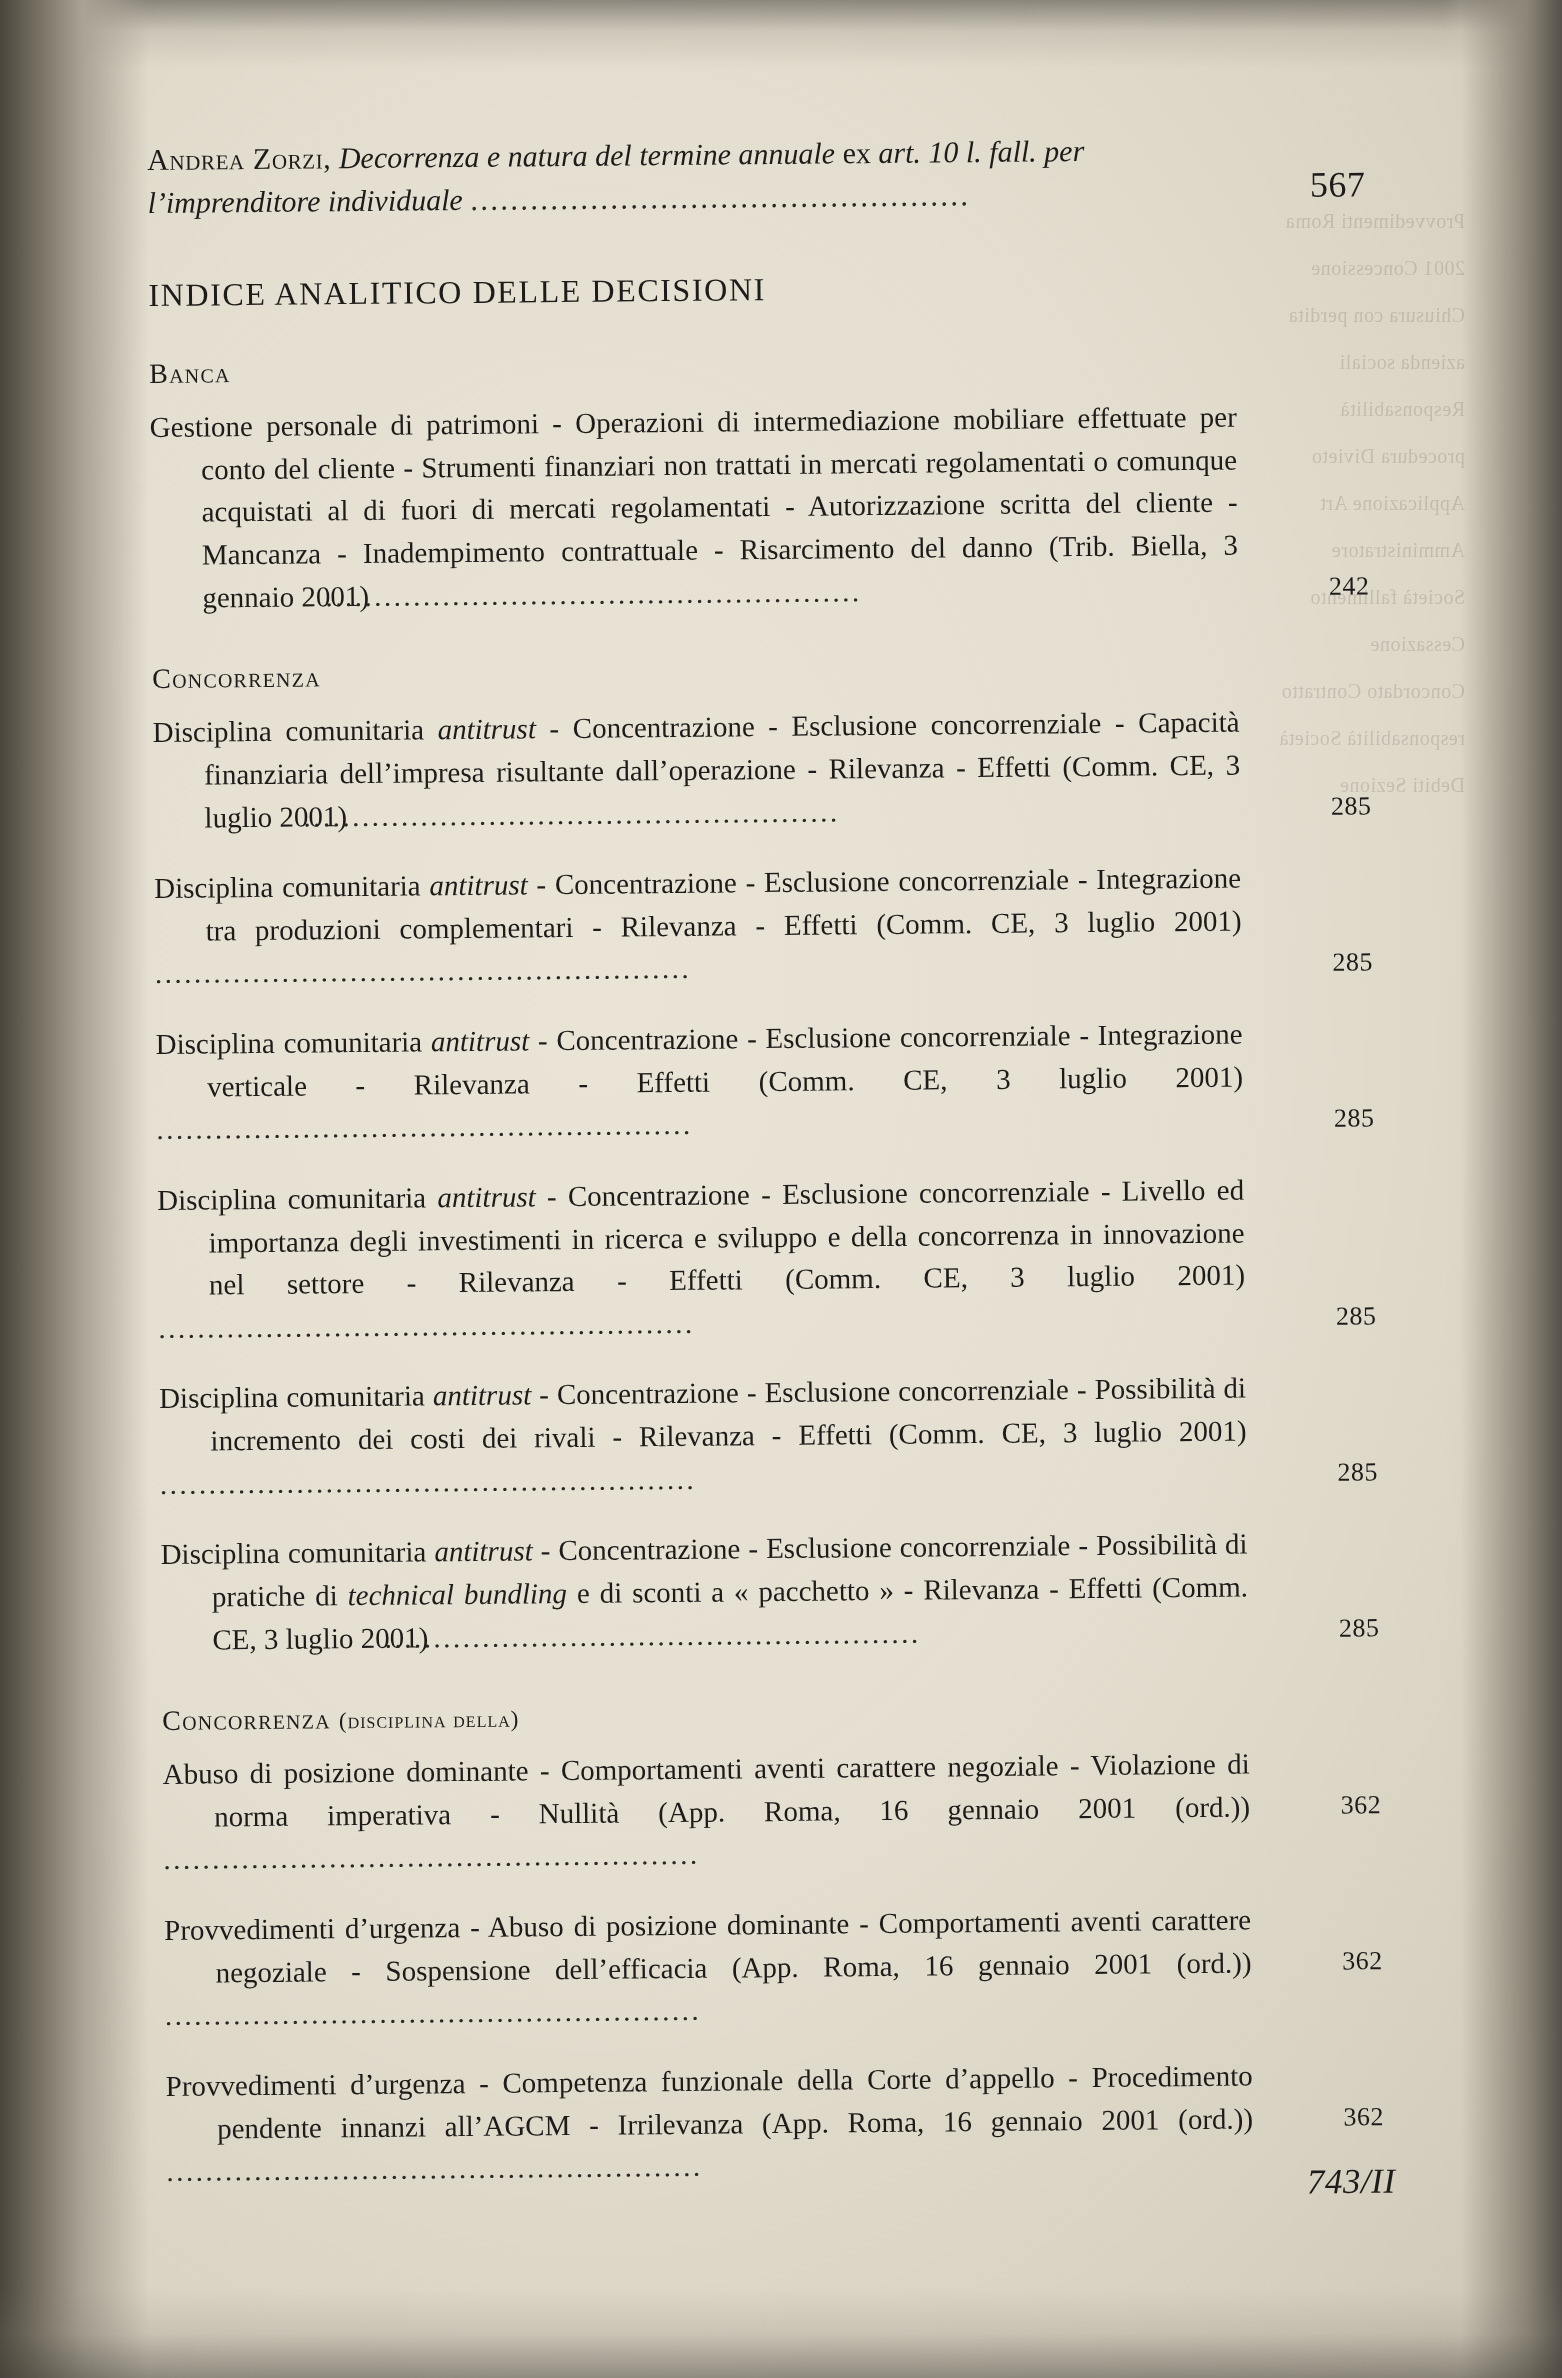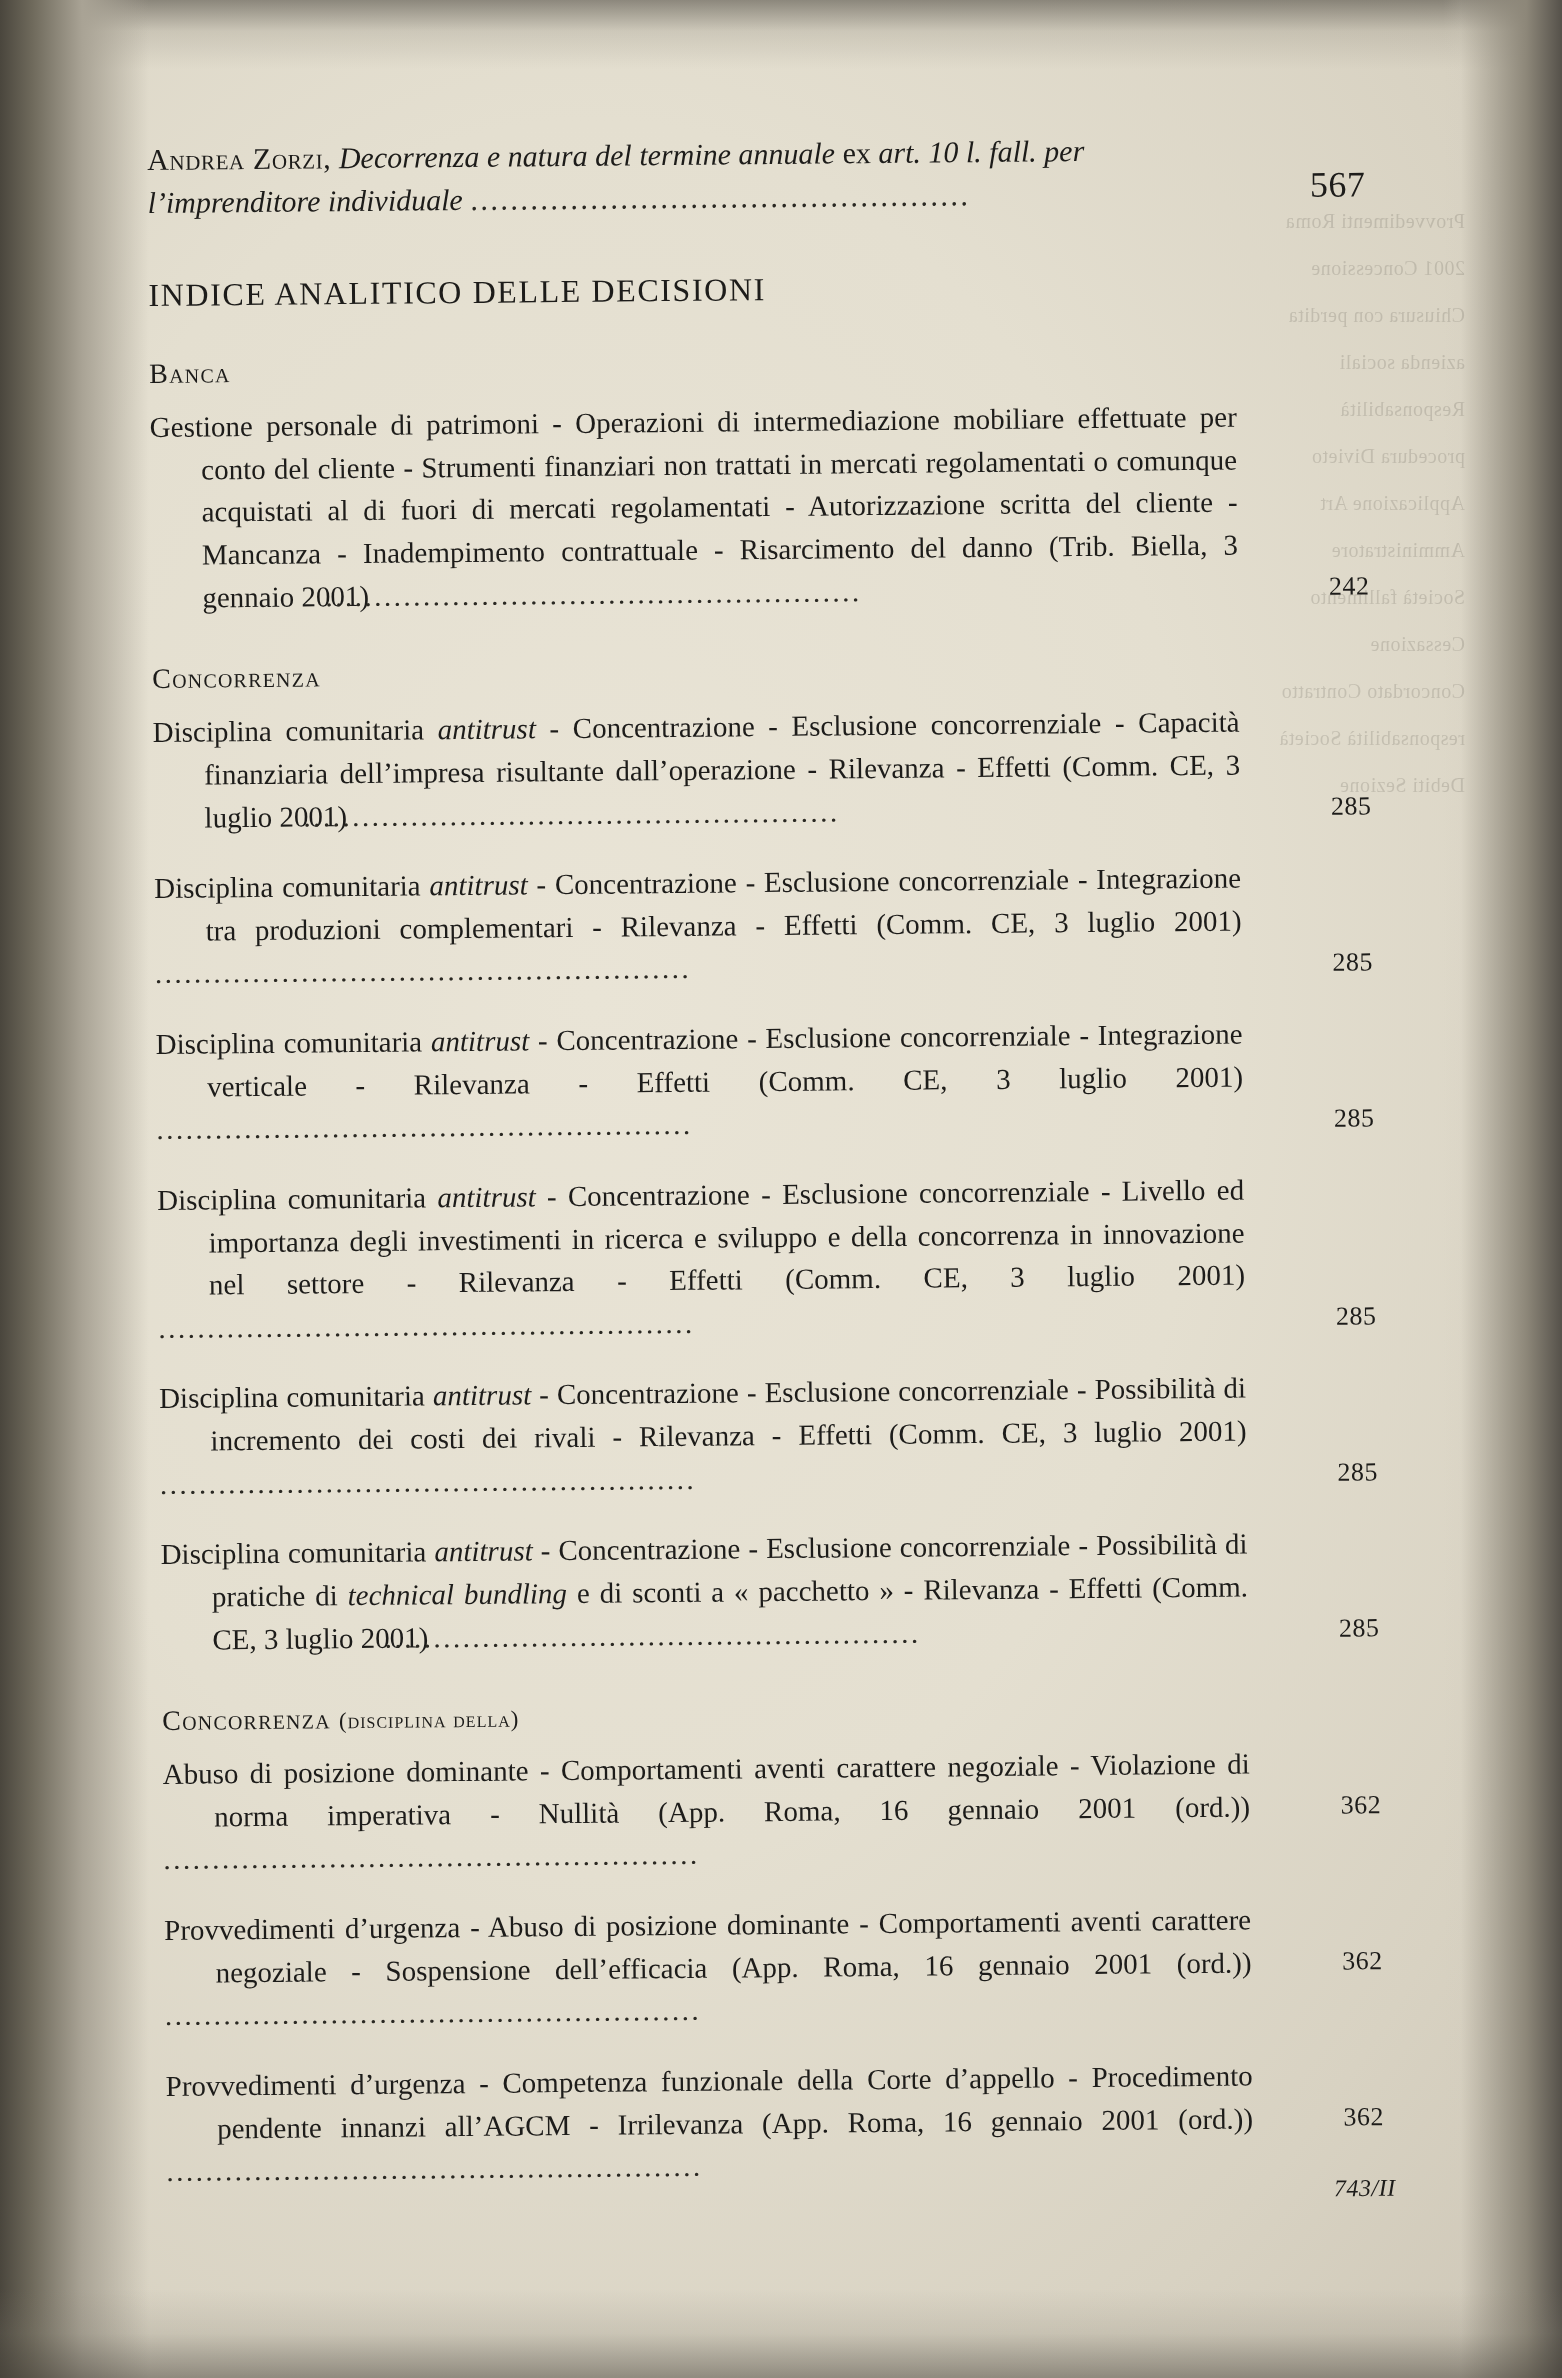--- a/index.html
+++ b/index.html
@@ -134,21 +134,21 @@
   }
   .page-num.mid {
     bottom: auto;
     top: 50%;
     transform: translateY(-50%);
   }
   .folio {
     position: absolute;
     right: 166px;
     bottom: 176px;
-    font-size: 24px;
+    font-size: 35px;
     font-style: italic;
     letter-spacing: 0.5px;
     transform: rotate(-0.55deg);
   }
 </style>
 </head>
 <body>
 
 <div class="page">
 

